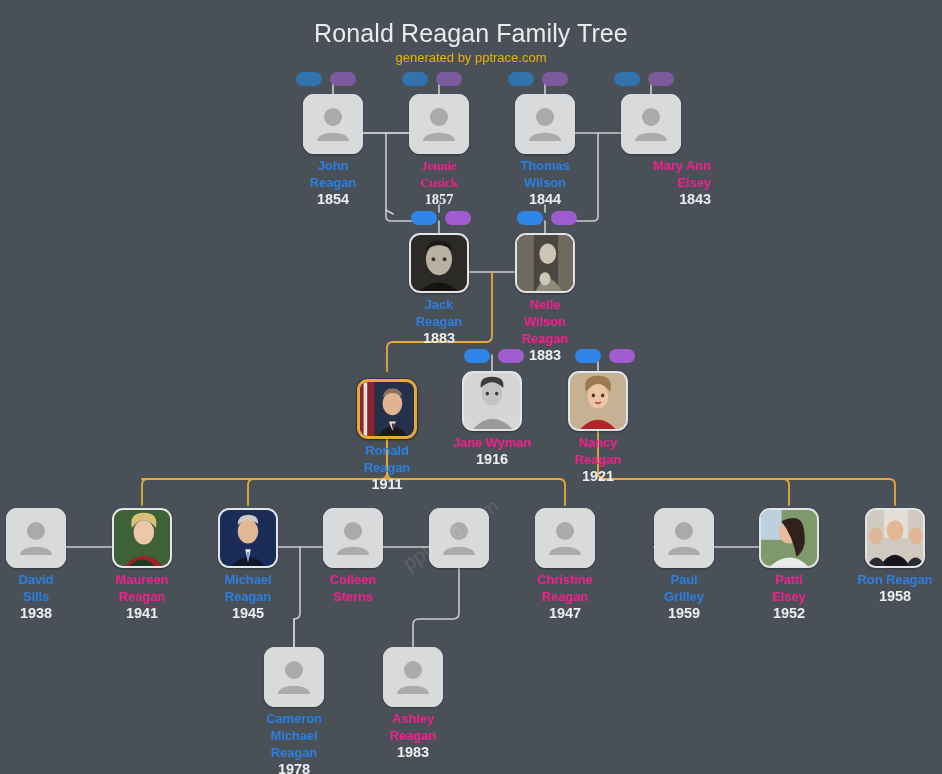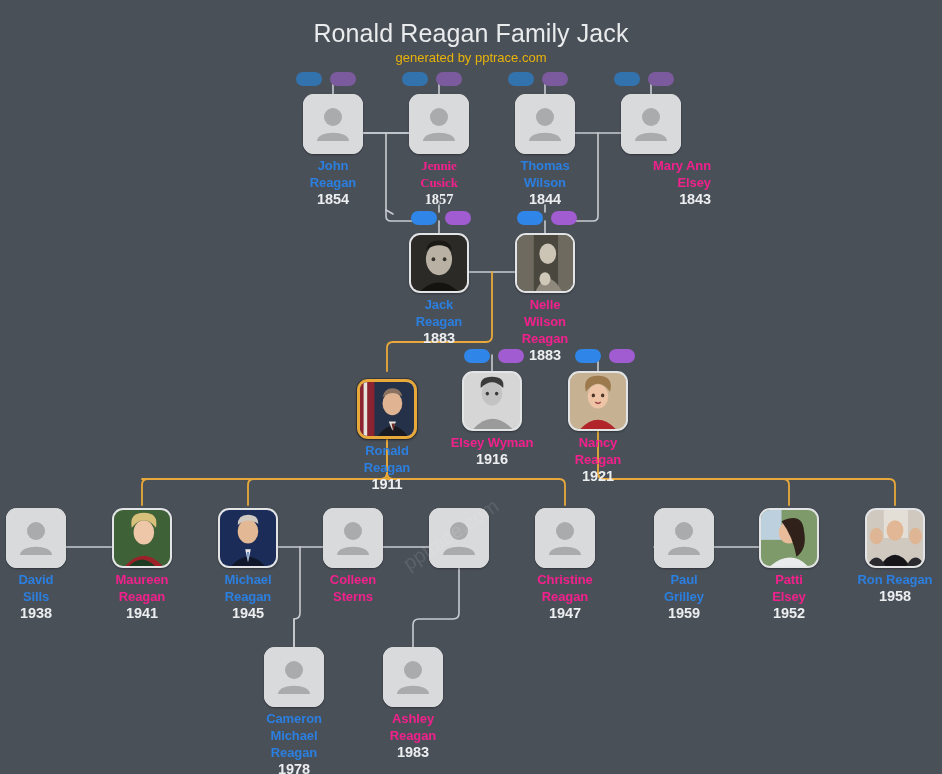--- a/index.html
+++ b/index.html
@@ -136,21 +136,21 @@
   .badges.dim  .pill.purp { background: #7c5a9e; }
   .badges.lit  .pill.blue { background: #2f86e8; }
   .badges.lit  .pill.purp { background: #a05cd0; }
 </style>
 </head>
 <body>
 
 <div id="stage">
 
   <div id="header">
-    <div id="title">Ronald Reagan Family Jack</div>
+    <div id="title">Ronald Reagan Family Tree</div>
     <div id="subtitle">generated by pptrace.com</div>
   </div>
 
   <svg id="links" viewBox="0 0 942 774" width="942" height="774">
     <g fill="none" stroke="#c9ccd0" stroke-width="1.6" stroke-linecap="round" stroke-linejoin="round">
 
       <path d="M333,82 L333,94"></path>
       <path d="M439,82 L439,94"></path>
       <path d="M545,82 L545,94"></path>
       <path d="M651,82 L651,94"></path>
@@ -359,21 +359,21 @@
           <svg viewBox="0 0 60 60">
             <rect width="60" height="60" fill="#d6d6d6"></rect>
             <ellipse cx="30" cy="22" rx="11" ry="13" fill="#c3c3c3"></ellipse>
             <path d="M18 16 q12 -12 24 0 q2 -12 -12 -12 q-14 0 -12 12z" fill="#3b3b3b"></path>
             <path d="M10 60 q20 -22 42 0z" fill="#9a9a9a"></path>
             <ellipse cx="25" cy="22" rx="1.8" ry="2" fill="#3a3a3a"></ellipse>
             <ellipse cx="35" cy="22" rx="1.8" ry="2" fill="#3a3a3a"></ellipse>
           </svg>
         </div>
         <div class="labels">
-          <div class="pname f">Elsey Wyman</div>
+          <div class="pname f">Jane Wyman</div>
           <div class="pyear">1916</div>
         </div>
       </div>
       <div class="person" style="left: 598px; top: 371px;">
         <div class="card photo">
           <svg viewBox="0 0 60 60">
             <rect width="60" height="60" fill="#c7b193"></rect>
             <ellipse cx="30" cy="25" rx="11" ry="13" fill="#edc4a6"></ellipse>
             <path d="M17 20 q13 -17 26 0 q4 -17 -13 -17 q-17 0 -13 17z" fill="#9c7a4d"></path>
             <path d="M11 60 q19 -20 38 0z" fill="#b0242a"></path>

